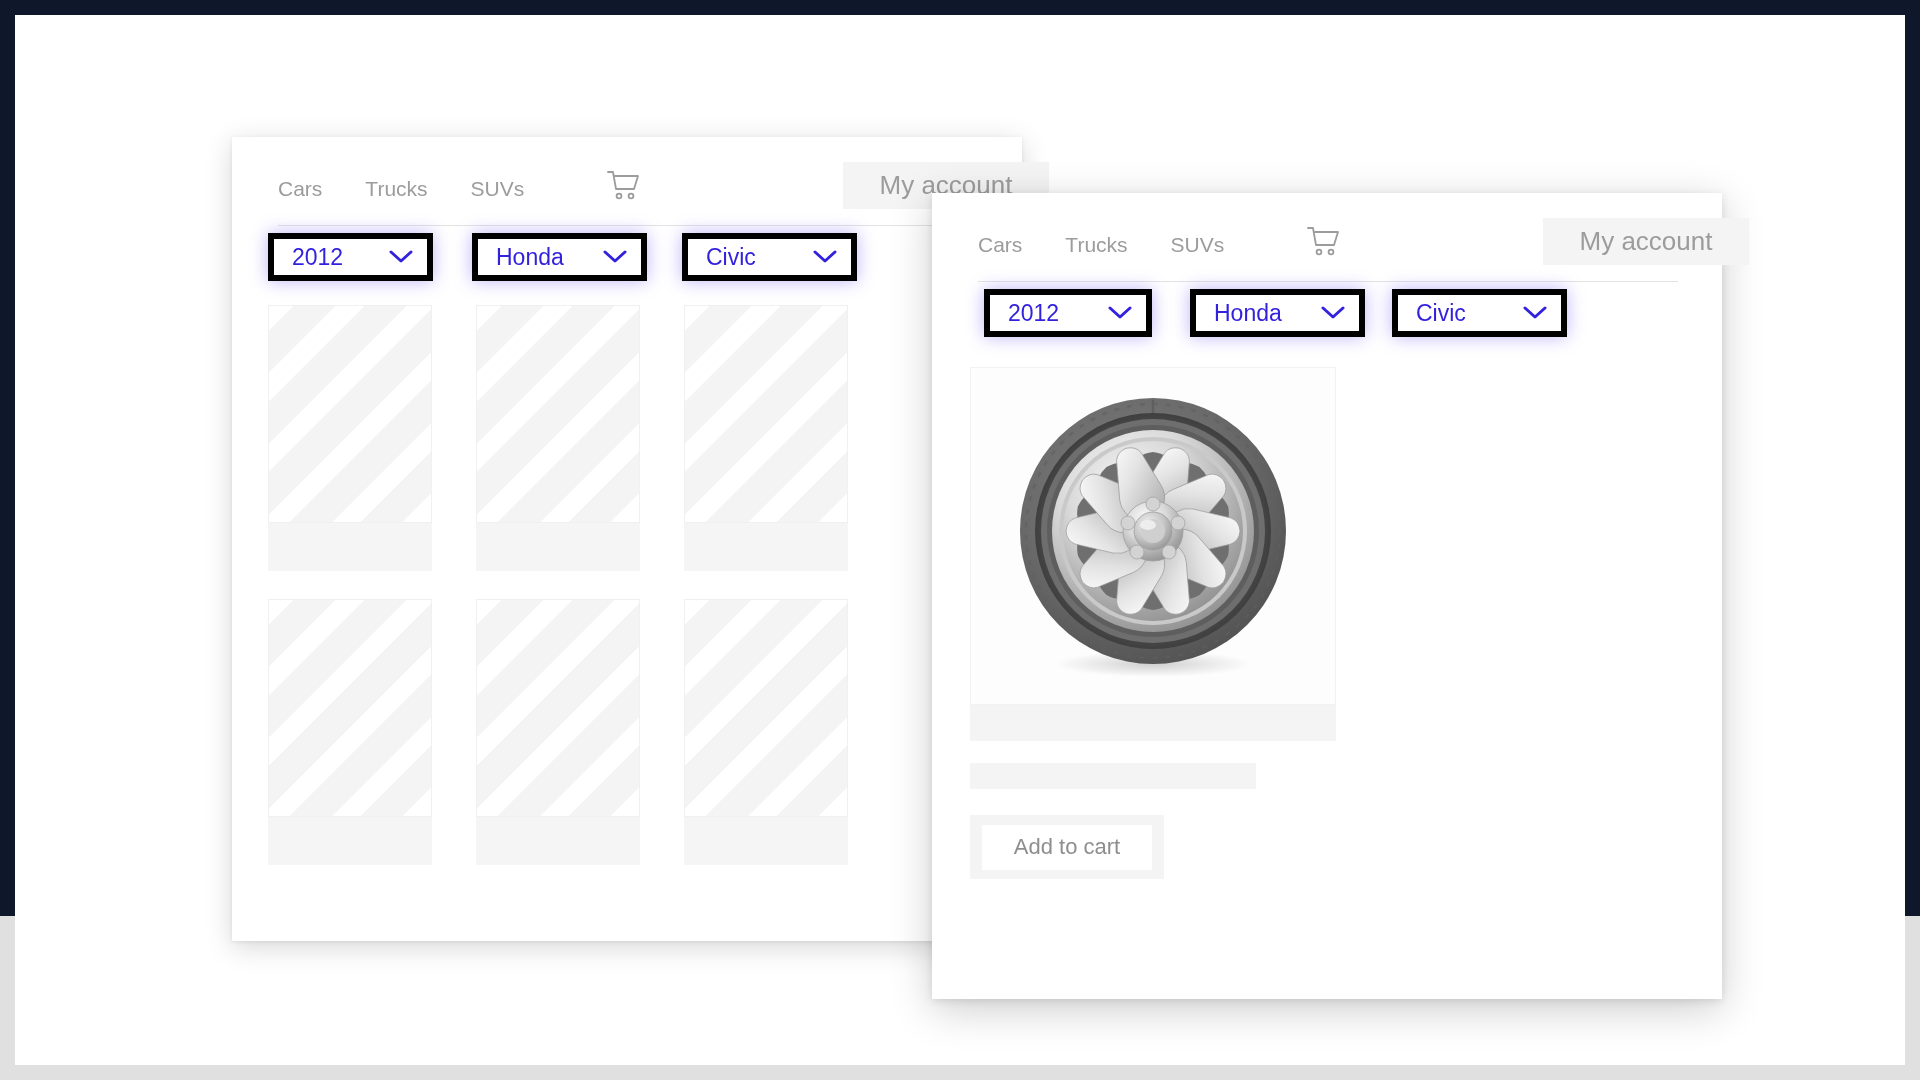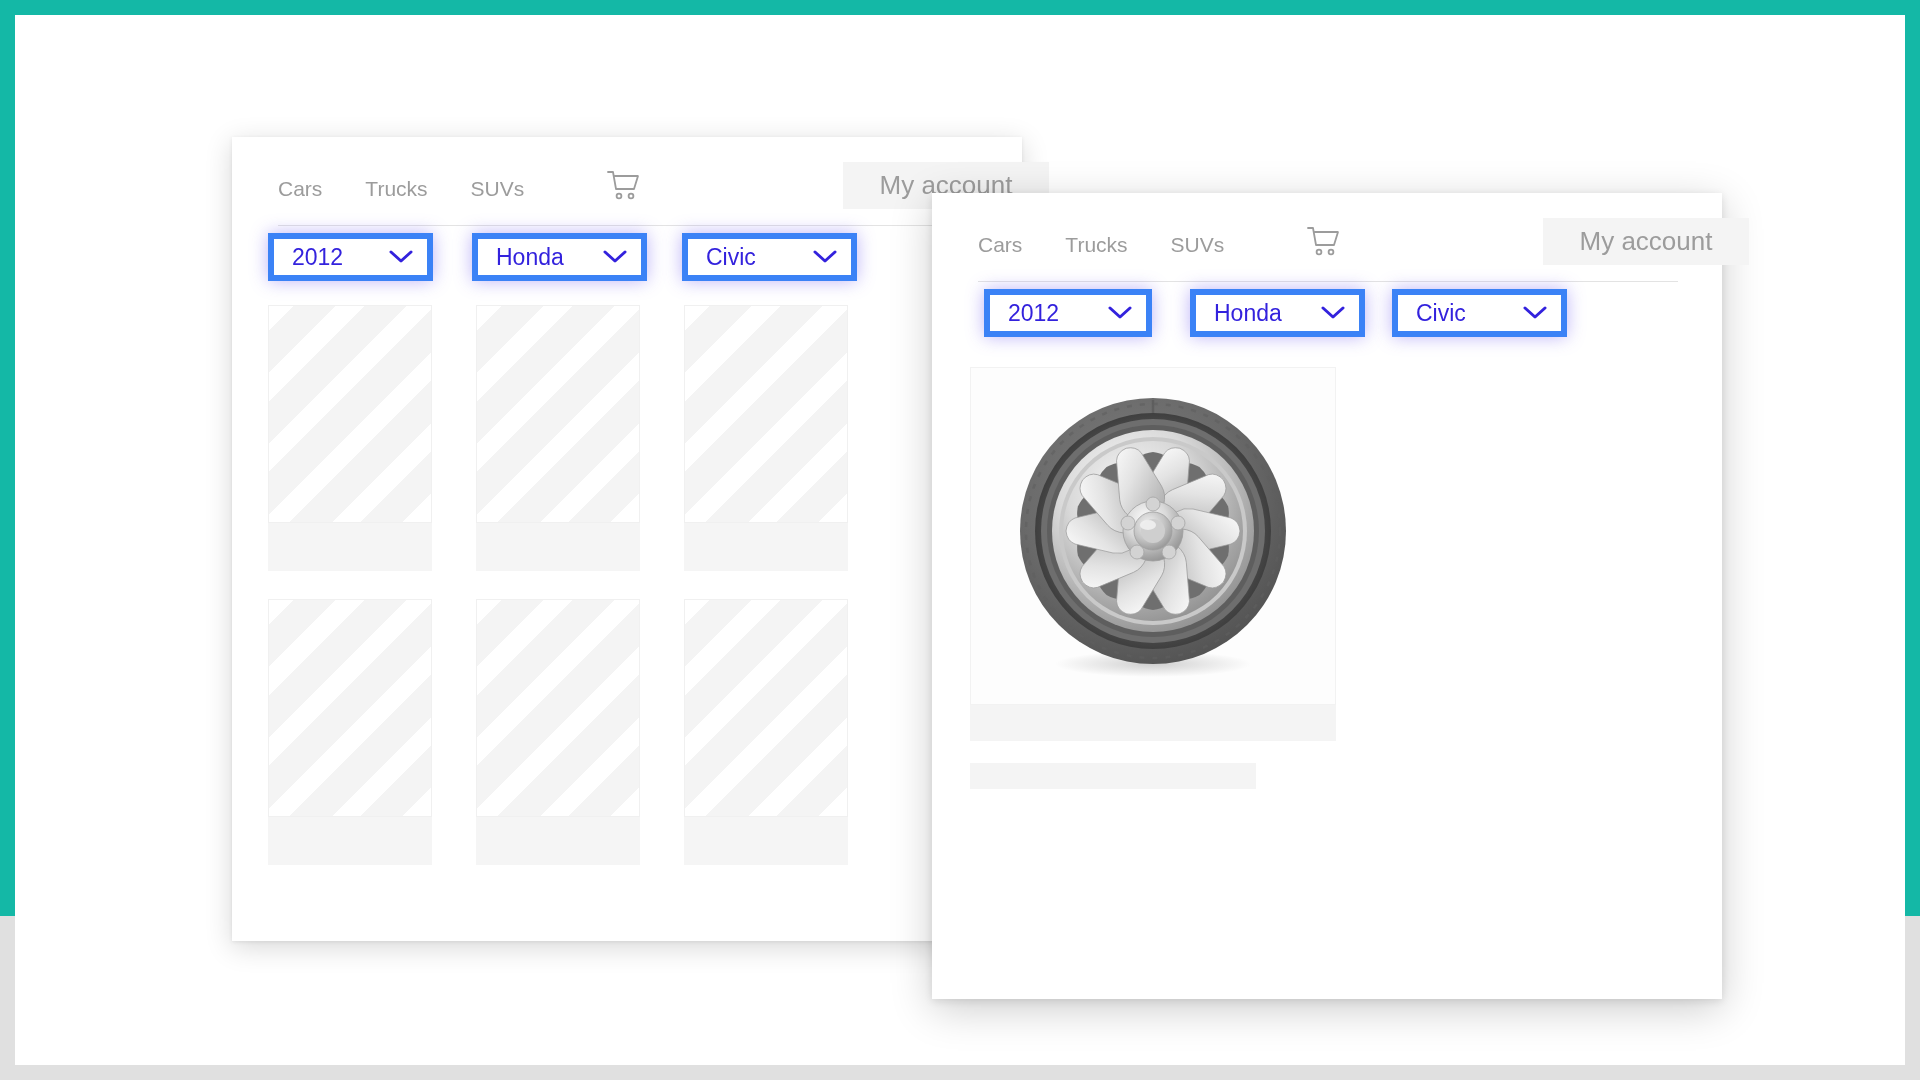--- a/index.html
+++ b/index.html
@@ -5,21 +5,21 @@
   * { margin:0; padding:0; box-sizing:border-box; }
   html, body {
     width:1920px; height:1080px;
     background:#e0e0e0;
     font-family:"Liberation Sans", sans-serif;
     overflow:hidden;
   }
   
   #canvas-frame{
     position:absolute; left:0; top:0; width:1920px; height:916px;
-    background:#14b8a6;
+    background:#0f172a;
   }
   #canvas{
     position:absolute; left:15px; top:15px;
     width:1890px; height:1050px;
     background:#ffffff;
   }
 
   
   .window{
     position:absolute;
@@ -78,21 +78,21 @@
   .selector-row{
     position:absolute; left:0; top:96px;
     width:100%;
     height:70px;
   }
   .select-wrap{
     position:absolute; top:0;
     filter:drop-shadow(0 0 9px rgba(74,48,235,0.36));
   }
   .select-box{
-    border:6px solid #3b82f6;
+    border:6px solid #000000;
     background:#ffffff;
     height:48px;
     display:flex; align-items:center; justify-content:space-between;
     padding:0 14px 0 18px;
     cursor:pointer;
   }
   .select-label{
     font-size:23px; color:#3322dd; font-weight:400;
     white-space:nowrap;
   }
@@ -448,16 +448,21 @@
           </g>
           <circle cx="150" cy="145" r="19" fill="url(#hubGrad)" stroke="#9e9e9e" stroke-width="0.8"></circle>
           <circle cx="150" cy="145" r="12" fill="#cfcfcf"></circle>
           <ellipse cx="145" cy="139" rx="8" ry="5" fill="#efefef" opacity="0.9"></ellipse>
         </svg>
       </div>
 
       <div id="product-bar"></div>
       <div id="title-bar"></div>
 
+      <div id="addcart-frame">
+        <div id="addcart-inner">
+          <span>Add to cart</span>
+        </div>
+      </div>
     </div>
 
   </div>
 </div>
 
 </body></html>

